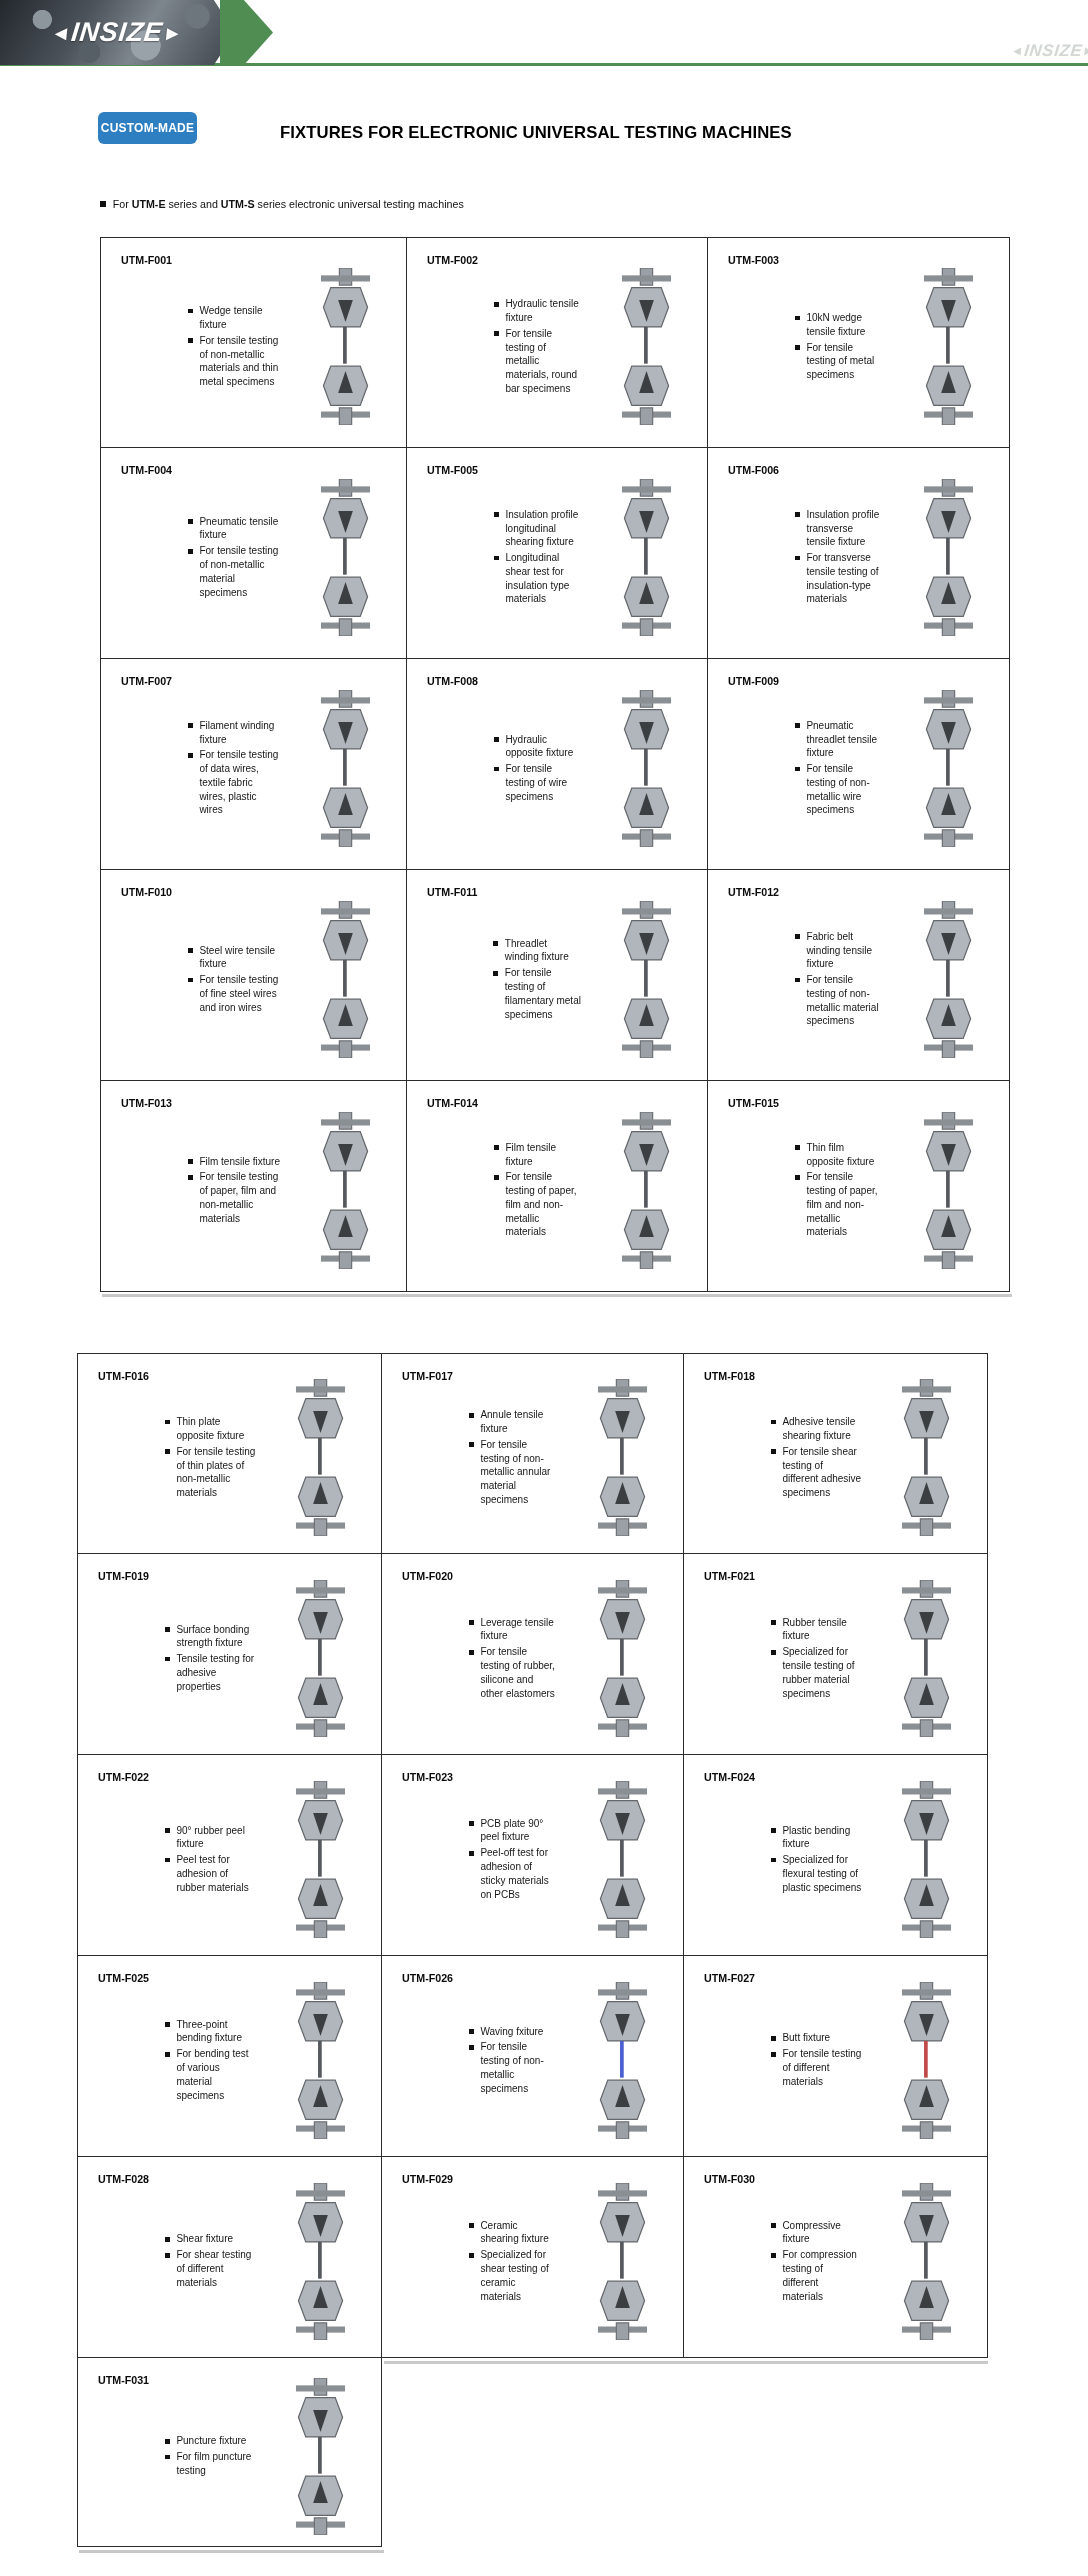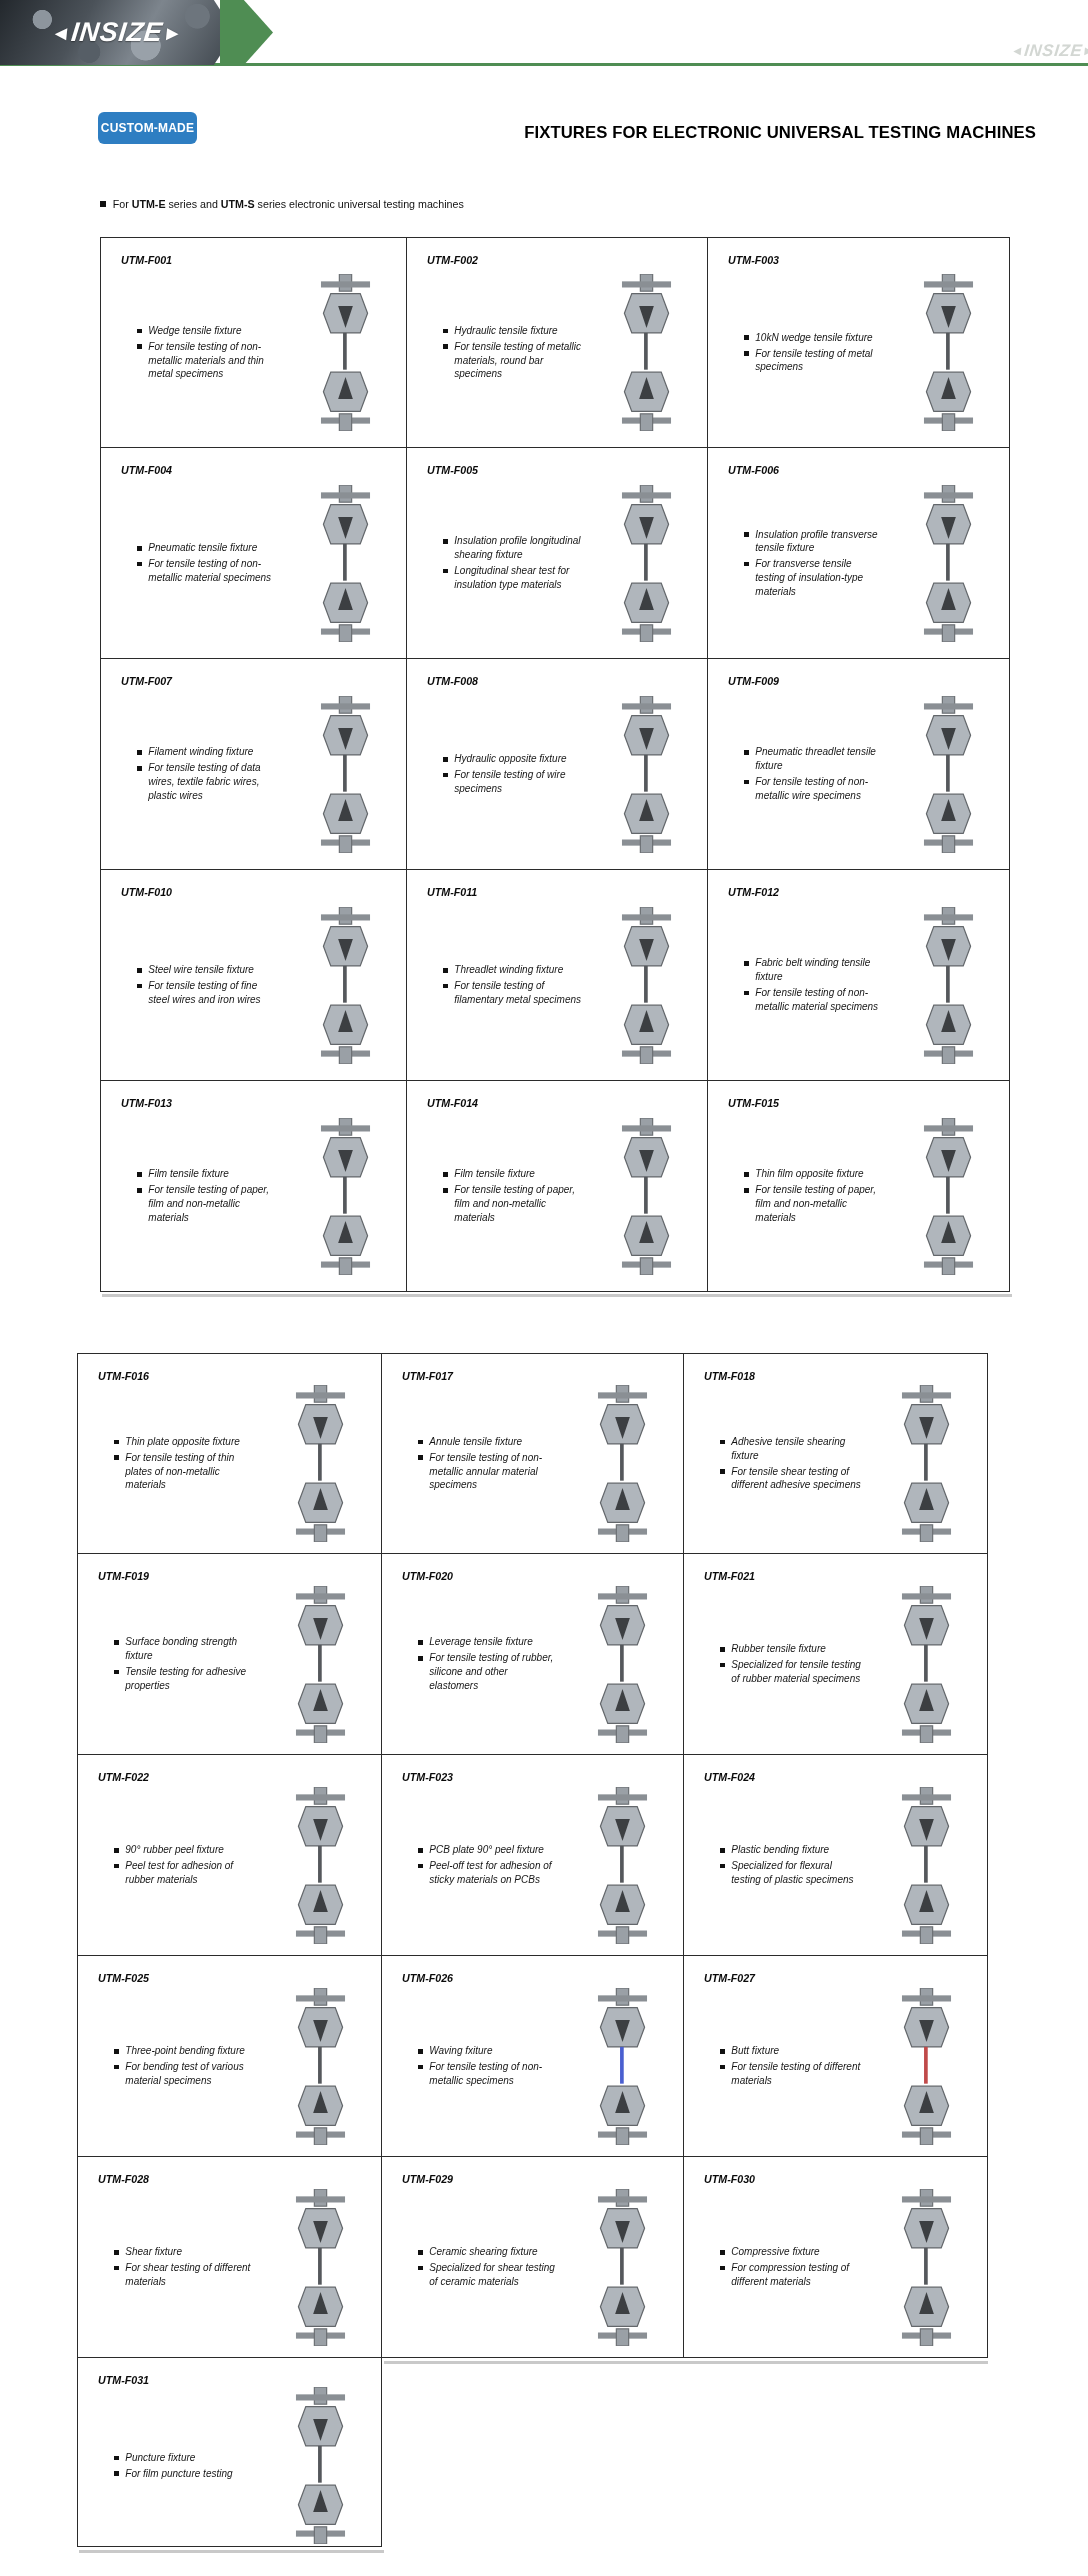--- a/index.html
+++ b/index.html
@@ -24,33 +24,33 @@
   .green-chevron{position:absolute;left:220px;top:0;width:53px;height:65px;background:#4f8d53;
       clip-path:polygon(0 0, 45% 0, 100% 50%, 45% 100%, 0 100%);}
   .watermark{position:absolute;right:-6.7px;top:41px;font-style:italic;font-weight:bold;
       font-size:16.7px;color:#d3d7d3;letter-spacing:0.7px;white-space:nowrap;transform:skewX(-6deg);}
   .watermark .arr{font-style:normal;font-size:12.7px;vertical-align:0.7px;}
 
   
   .badge{position:absolute;left:98px;top:112px;width:99px;height:32px;background:#2e7ec2;
       border-radius:6px;color:#fff;font-weight:bold;font-size:12px;letter-spacing:0.2px;
       display:flex;align-items:center;justify-content:center;}
-  .page-title{position:absolute;left:280px;right:53px;top:123px;text-align:right;
+  .page-title{position:absolute;left:280px;right:53px;top:123px;text-align:left;
       font-weight:bold;font-size:16.7px;letter-spacing:0.1px;color:#000;}
   .intro{position:absolute;left:100px;top:198px;font-size:10.7px;color:#111;}
   .intro .sq{display:inline-block;width:6px;height:6px;background:#111;margin-right:6.7px;vertical-align:1.3px;}
   .intro b{font-weight:bold;}
 
   
   .grid{position:absolute;display:grid;background:#fff;}
   .grid-1{left:100px;top:237px;grid-template-columns:307px 301px 302px;grid-auto-rows:211px;}
   .grid-2{left:77px;top:1353px;grid-template-columns:305px 302px 304px;
           grid-template-rows:repeat(5,201px) 189px;}
   .cell{border-right:0.7px solid #2b2b2b;border-bottom:0.7px solid #2b2b2b;box-sizing:border-box;
-        padding:16px 10.7px 9.3px 20px;display:flex;flex-direction:column;background:#fff;font-style:italic;}
+        padding:16px 10.7px 9.3px 20px;display:flex;flex-direction:row;background:#fff;}
   .grid .cell:nth-child(-n+3){border-top:0.7px solid #2b2b2b;}
   .grid .cell.first-col{border-left:0.7px solid #2b2b2b;}
   .cell.empty{border:none;background:transparent;padding:0;}
   .code{font-weight:bold;font-size:10.7px;color:#0a0a0a;}
   .cellbody{display:flex;flex:1;align-items:center;margin-top:1.3px;}
   ul.bullets{flex:1 1 auto;max-width:181px;list-style:none;margin:16px;padding:0;
       font-size:10px;line-height:1.38;color:#161616;}
   li.bullet{position:relative;padding-left:11.3px;margin:2px 0;}
   li.bullet::before{content:"";position:absolute;left:0;top:4.7px;width:4.7px;height:4.7px;background:#111;}
   .photo{width:99px;flex:0 0 99px;display:flex;align-items:center;justify-content:center;}

